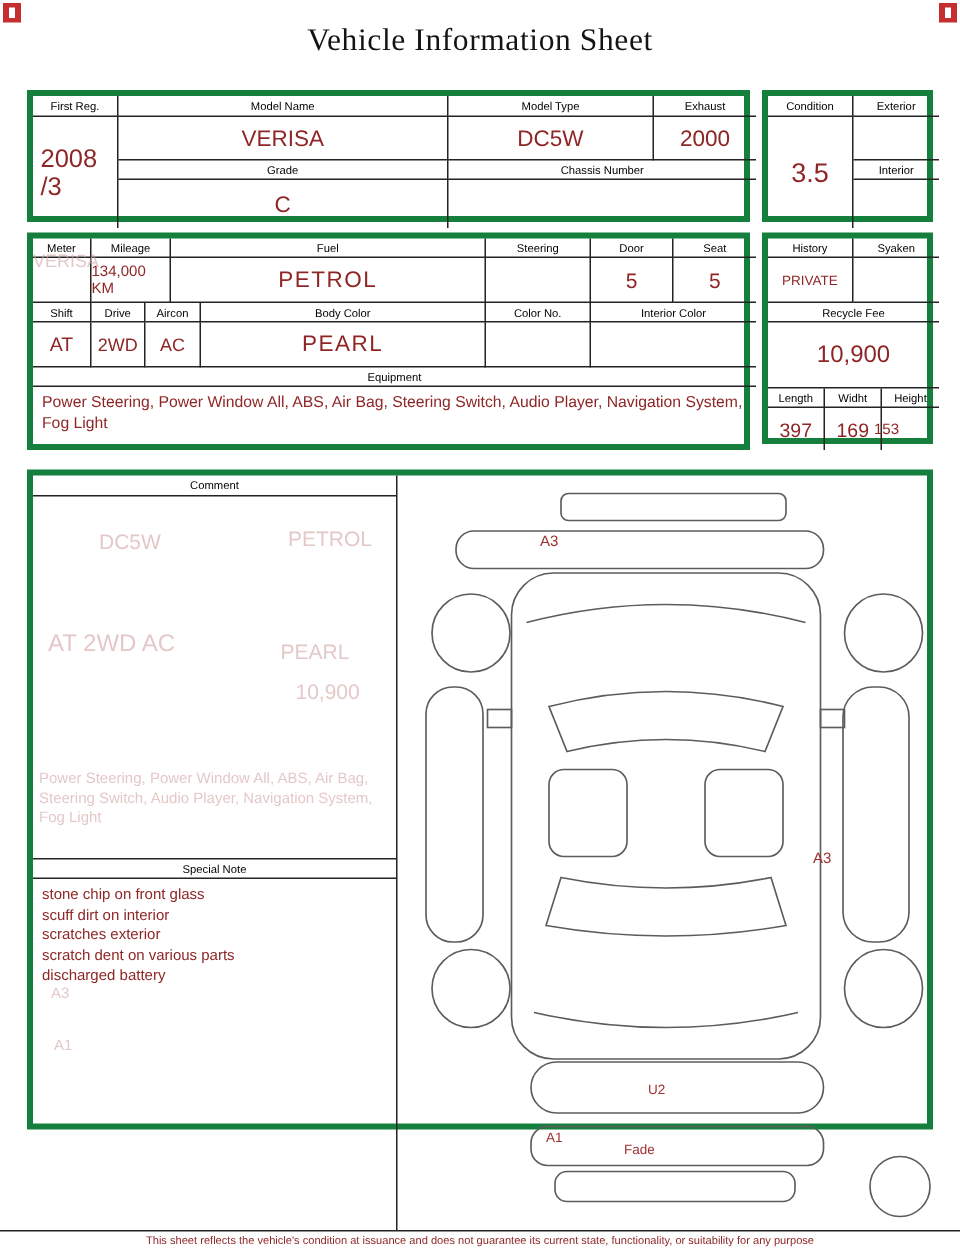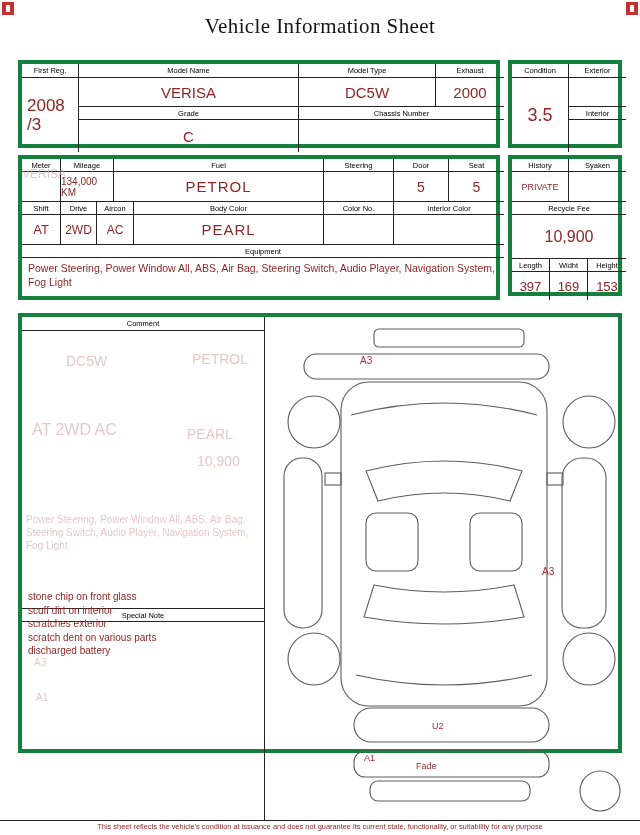--- a/index.html
+++ b/index.html
@@ -12,21 +12,21 @@
     position:absolute; top:14px; left:0; width:640px; text-align:center;
     font-family:"Liberation Serif", serif; font-weight:normal; font-size:21px; color:#141414;
     letter-spacing:.4px;
   }
   .box { position:absolute; border:4px solid #15803d; }
   .cell { position:absolute; display:flex; align-items:center; justify-content:center; overflow:hidden; }
   .lbl { font-size:7.5px; color:#000; }
   .val { color:#8f2626; }
   .br { border-right:1px solid #232323; }
   .bb { border-bottom:1px solid #232323; }
-  .bt { border-top:1px solid #232323;margin-top:36px; }
+  .bt { border-top:1px solid #232323; }
   .eqtext {
     position:absolute; text-align:left; font-size:10.5px; line-height:14px;
     color:#8f2626; padding:3px 6px; display:block;
   }
   .note-line { font-size:10px; line-height:13.5px; color:#8f2626; }
   .ghost {
     position:absolute; color:#d3a3a3; opacity:.6; pointer-events:none; white-space:nowrap;
   }
   .ghost.wrap { white-space:normal; }
   .corner { position:absolute; top:2px; width:12px; height:13px; background:#c43030; }
@@ -113,21 +113,21 @@
     <div class="cell lbl bb" style="left:57px;top:0;width:57px;height:13px">Syaken</div>
     <div class="cell val br bb" style="left:0;top:13px;width:57px;height:30px;font-size:9px">PRIVATE</div>
     <div class="cell bb" style="left:57px;top:13px;width:57px;height:30px"></div>
     <div class="cell lbl bb" style="left:0;top:43px;width:114px;height:13px">Recycle Fee</div>
     <div class="cell val bb" style="left:0;top:56px;width:114px;height:44px;font-size:16px">10,900</div>
     <div class="cell lbl br bb" style="left:0;top:100px;width:38px;height:13px">Length</div>
     <div class="cell lbl br bb" style="left:38px;top:100px;width:38px;height:13px">Widht</div>
     <div class="cell lbl bb" style="left:76px;top:100px;width:38px;height:13px">Height</div>
     <div class="cell val br" style="left:0;top:113px;width:38px;height:28px;font-size:13px">397</div>
     <div class="cell val br" style="left:38px;top:113px;width:38px;height:28px;font-size:13px">169</div>
-    <div class="cell val" style="left:76px;top:113px;width:38px;height:28px;font-size:13px">153</div>
+    <div class="cell val" style="left:60px;top:113px;width:38px;height:28px;font-size:10px">153</div>
   </div>
 
   <div class="box" style="left:18px;top:313px;width:604px;height:440px">
     <div style="position:absolute;left:242px;top:0;width:0;height:503px;border-left:1px solid #232323"></div>
 
     <div class="cell lbl bb" style="left:0;top:0;width:242px;height:14px">Comment</div>
 
     <div class="ghost" style="left:44px;top:36px;font-size:14px">DC5W</div>
     <div class="ghost" style="left:170px;top:34px;font-size:14px">PETROL</div>
     <div class="ghost" style="left:10px;top:104px;font-size:16px">AT  2WD  AC</div>

